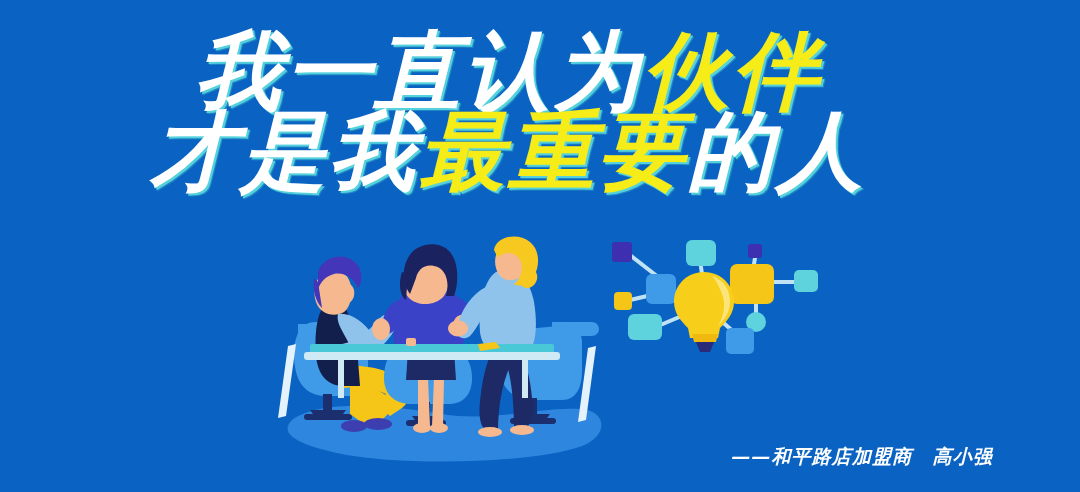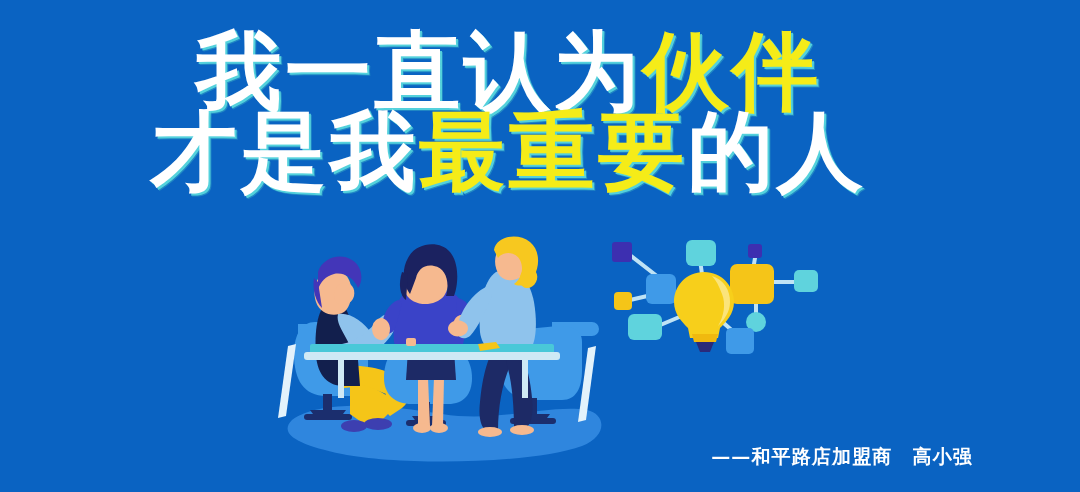--- a/index.html
+++ b/index.html
@@ -9,20 +9,21 @@
     background: #0a63c2;
   }
   #poster {
     position: relative;
     width: 1017px;
     height: 492px;
     background: #0a63c2;
     overflow: hidden;
     font-family: "DejaVu Serif", "Liberation Serif", serif;
     user-select: none;
+    font-style: italic;
   }
 
   
   .headline {
     position: absolute;
     left: 0;
     right: 0;
     text-align: center;
     font-family: "DejaVu Serif", "Liberation Serif", serif;
     font-weight: 700;
@@ -42,21 +43,21 @@
   .seg-yellow {
     color: #f5ec18;
     text-shadow:
       2px 2px 0 rgba(93, 222, 224, 0.85),
       3px 3px 0 rgba(60, 180, 200, 0.45);
   }
 
   
   #attribution {
     position: absolute;
-    right: 44px;
+    right: 24px;
     bottom: 22px;
     color: #ffffff;
     font-family: "DejaVu Serif", "Liberation Serif", serif;
     font-weight: 700;
     font-size: 19px;
     letter-spacing: 0.06em;
     white-space: nowrap;
   }
 
   

